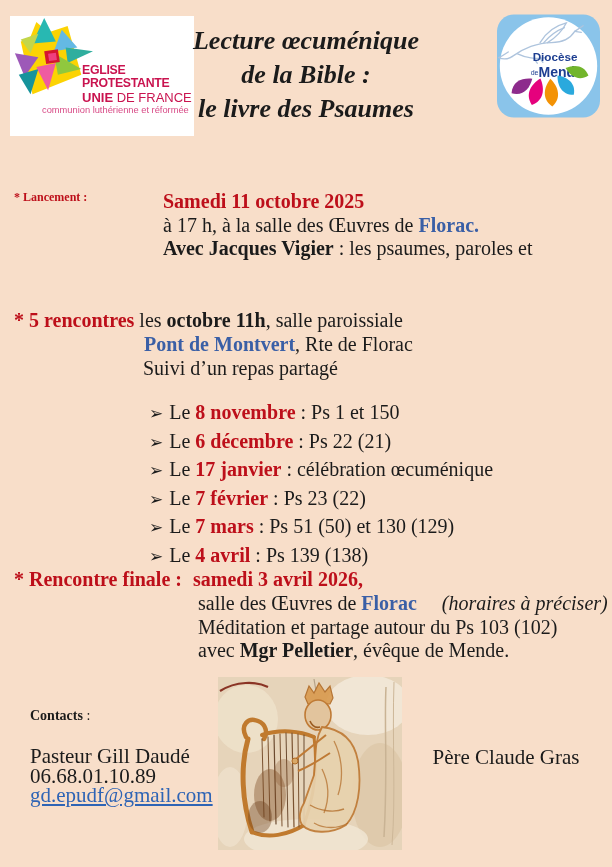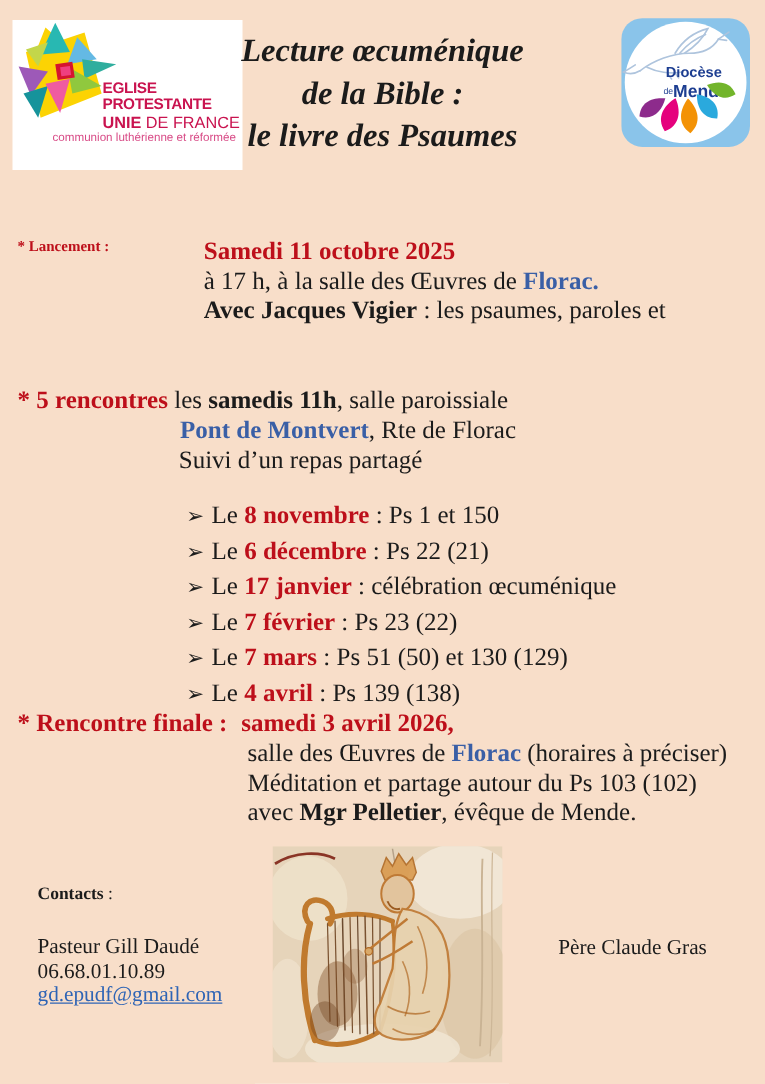--- a/index.html
+++ b/index.html
@@ -8,21 +8,21 @@
     font-family:"Liberation Serif","DejaVu Serif",serif;
     color:#1b1b1b;
     background:#fff;
   }
   .page{
     position:relative;width:612px;height:867px;
     background:var(--bg,#f8dec9);overflow:hidden;
   }
   .abs{position:absolute;}
   .b{font-weight:bold;}
-  .i{}
+  .i{font-style:italic;margin-left:20px;}
   .red{color:var(--accent-red,#bd0f1a);font-weight:bold;}
   .blue{color:var(--accent-blue,#3a5fa6);font-weight:bold;}
 
   
   .title{
     left:50%;top:24px;transform:translateX(-50%);
     text-align:center;font-weight:bold;font-style:italic;
     font-size:26px;line-height:34px;color:var(--title-black,#1b1b1b);
     white-space:nowrap;
   }
@@ -49,21 +49,21 @@
   .renc-line2{left:144px;top:333px;}
   .renc-line3{left:143px;top:357px;}
   .list{left:149px;top:399px;line-height:27.5px;font-size:20px;}
   .bullet{font-family:"DejaVu Sans",sans-serif;font-size:17px;margin-right:6px;}
   .fin-line1{left:14px;top:568px;}
   .fin-date{margin-left:11px;}
   .fin-content{left:198px;top:592px;width:410px;}
 
   
   .contacts-heading{left:30px;top:708px;font-size:14px;}
-  .contact-col{font-size:17px;line-height:19.5px;}
+  .contact-col{font-size:21px;line-height:19.5px;}
   .contact-left{left:30px;top:747px;}
   .contact-right{left:415px;top:748px;width:182px;text-align:center;}
   .email{color:var(--link-blue,#2e64b5);text-decoration:underline;cursor:pointer;}
 
   
   .fresco{left:218px;top:677px;}
 </style>
 </head>
 <body>
 
@@ -122,21 +122,21 @@
     </g>
   </svg>
 
   <div class="abs sec-label lanc-label red">* Lancement :</div>
   <div class="abs bodytext lanc-content">
     <div><span class="red">Samedi 11 octobre 2025</span></div>
     <div><span>à 17 h, à la salle des Œuvres de </span><span class="blue">Florac.</span></div>
     <div><span class="b">Avec Jacques Vigier</span><span> : les psaumes, paroles et</span></div>
   </div>
 
-  <div class="abs bodytext renc-line1"><span class="red">* 5 rencontres</span><span> les </span><span class="b">samedis 11h</span><span>, salle paroissiale</span></div>
+  <div class="abs bodytext renc-line1"><span class="red">* 5 rencontres</span><span> les </span><span class="b">octobre 11h</span><span>, salle paroissiale</span></div>
   <div class="abs bodytext renc-line2"><span class="blue">Pont de Montvert</span><span>, Rte de Florac</span></div>
   <div class="abs bodytext renc-line3">Suivi d’un repas partagé</div>
 
   <div class="abs list">
     <div><span class="bullet">➢</span><span>Le </span><span class="red">8 novembre</span><span> : Ps 1 et 150</span></div>
     <div><span class="bullet">➢</span><span>Le </span><span class="red">6 décembre</span><span> : Ps 22 (21)</span></div>
     <div><span class="bullet">➢</span><span>Le </span><span class="red">17 janvier</span><span> : célébration œcuménique</span></div>
     <div><span class="bullet">➢</span><span>Le </span><span class="red">7 février</span><span> : Ps 23 (22)</span></div>
     <div><span class="bullet">➢</span><span>Le </span><span class="red">7 mars</span><span> : Ps 51 (50) et 130 (129)</span></div>
     <div><span class="bullet">➢</span><span>Le </span><span class="red">4 avril</span><span> : Ps 139 (138)</span></div>

